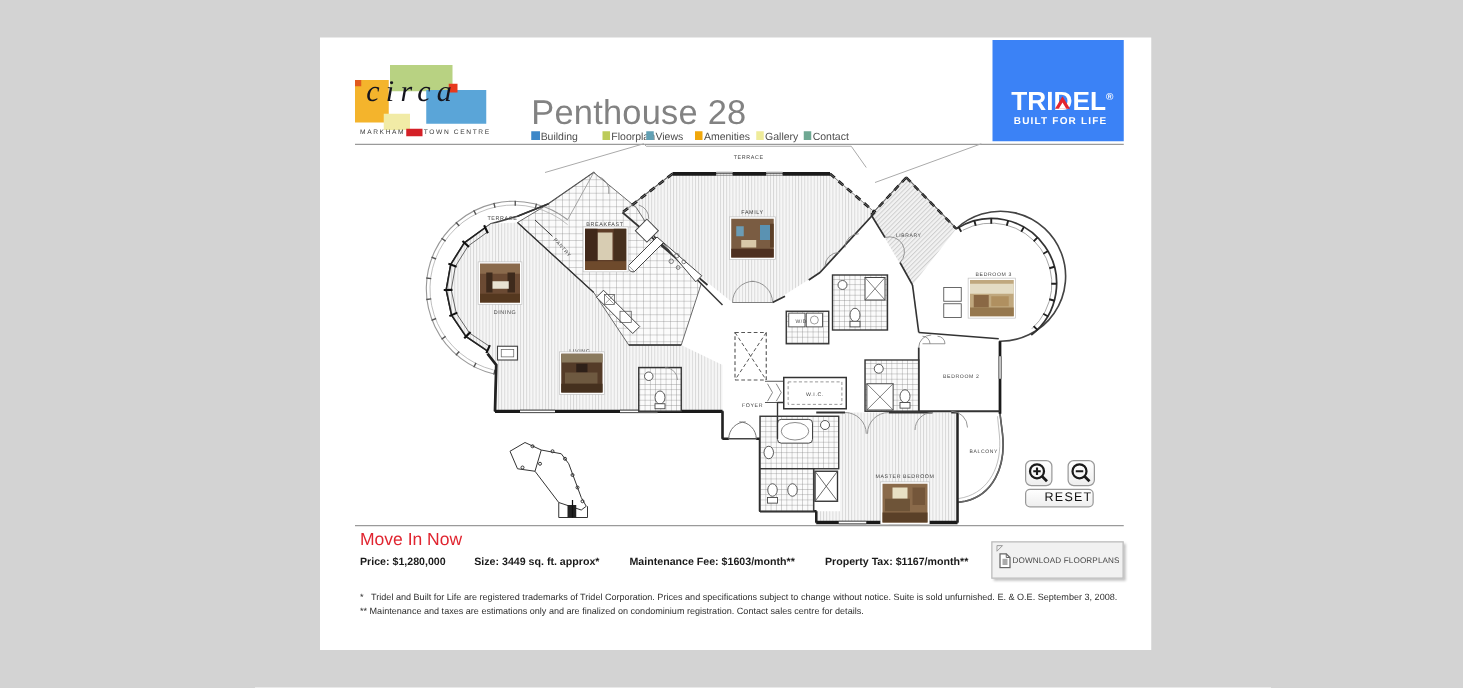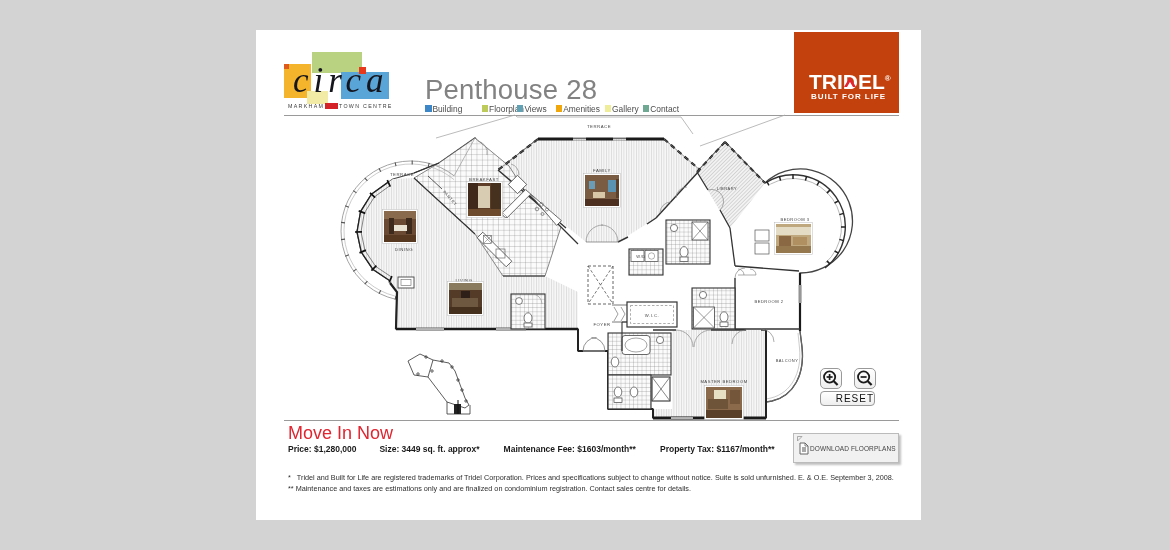--- a/index.html
+++ b/index.html
@@ -20,21 +20,21 @@
     <div class="abs" style="left:28px;top:34px;width:27px;height:34px;background:#f4b42c;"></div>
 
     <div class="abs" style="left:28px;top:34px;width:5px;height:5px;background:#e05a1d;"></div>
 
     <div class="abs" style="left:51px;top:61px;width:21px;height:13px;background:#f1eba6;"></div>
 
     <div class="abs" style="left:85px;top:42px;width:48px;height:27px;background:#5aa5d8;"></div>
 
     <div class="abs" style="left:103px;top:37px;width:7px;height:7px;background:#e8391d;"></div>
 
-    <div class="abs" style="left:37px;top:31px;width:120px;font-family:'Liberation Serif',serif;font-style:italic;font-size:35px;letter-spacing:5px;color:#15151e;">circa</div>
+    <div class="abs" style="left:37px;top:31px;width:120px;font-family:'Liberation Serif',serif;font-style:italic;font-size:24px;letter-spacing:5px;color:#15151e;">circa</div>
 
     <div class="abs" style="left:32px;top:72.5px;font-size:5.3px;letter-spacing:1.3px;color:#3a3a3a;white-space:nowrap;">MARKHAM</div>
 
     <div class="abs" style="left:69px;top:73px;width:13px;height:6px;background:#d42027;"></div>
 
     <div class="abs" style="left:83px;top:72.5px;font-size:5.3px;letter-spacing:1.3px;color:#3a3a3a;white-space:nowrap;">TOWN CENTRE</div>
   </div>
 
   <div class="abs" style="left:169px;top:44px;font-size:27.5px;color:#828282;letter-spacing:0.2px;">Penthouse 28</div>
 
@@ -46,21 +46,21 @@
 
     <span class="abs" style="left:91.9px;top:0;text-align:center;"><span style="display:inline-block;width:6.5px;height:6.5px;background:#62a0b4;margin-right:1px;"></span>Views</span>
 
     <span class="abs" style="left:130.7px;top:0;"><span style="display:inline-block;width:6.5px;height:6.5px;background:#f0a70c;margin-right:1px;"></span>Amenities</span>
 
     <span class="abs" style="left:179.6px;top:0;"><span style="display:inline-block;width:6.5px;height:6.5px;background:#efec9a;margin-right:1px;"></span>Gallery</span>
 
     <span class="abs" style="left:217.7px;top:0;"><span style="display:inline-block;width:6.5px;height:6.5px;background:#6fa893;margin-right:1px;"></span>Contact</span>
   </div>
 
-  <div class="abs" style="left:538px;top:2px;width:105px;height:81px;background:#c2410c;">
+  <div class="abs" style="left:538px;top:2px;width:105px;height:81px;background:#3b82f6;">
 
     <div class="abs" style="left:15px;top:38px;font-size:21px;font-weight:bold;color:#ffffff;letter-spacing:0px;">TRIDEL<span style="font-size:8px;vertical-align:8px;">®</span></div>
 
     <div class="abs" style="left:50px;top:44.5px;width:0;height:0;border-left:6px solid transparent;border-right:6px solid transparent;border-bottom:10.5px solid #e4242e;"></div>
     <div class="abs" style="left:53px;top:49.5px;width:0;height:0;border-left:3px solid transparent;border-right:3px solid transparent;border-bottom:5.5px solid #ffffff;"></div>
 
     <div class="abs" style="left:17px;top:59.5px;font-size:8px;font-weight:bold;color:#ffffff;letter-spacing:0.95px;">BUILT FOR LIFE</div>
   </div>
 
   <div class="abs" style="left:28px;top:85px;width:615px;height:1px;background:#9a9a9a;"></div>
@@ -367,21 +367,21 @@
         <circle cx="8.6" cy="8" r="5.6" fill="none" stroke="#1a1a1a" stroke-width="1.8"></circle>
         <line x1="12.6" y1="12" x2="16.6" y2="16" stroke="#1a1a1a" stroke-width="2.2"></line>
         <line x1="5.6" y1="8" x2="11.6" y2="8" stroke="#1a1a1a" stroke-width="1.7"></line>
       </svg>
   </div>
 
   <div class="abs" style="left:564px;top:361px;width:53px;height:13px;border:1px solid #999;border-radius:4px;background:linear-gradient(#fff,#eee);text-align:right;font-size:10px;letter-spacing:1px;color:#111;line-height:13px;">RESET</div>
 
   <div class="abs" style="left:28px;top:390px;width:615px;height:1px;background:#9a9a9a;"></div>
 
-  <div class="abs" style="left:32px;top:393px;font-size:18px;color:#e02530;">Move In Now</div>
+  <div class="abs" style="left:32px;top:393px;font-size:14px;color:#e02530;">Move In Now</div>
 
   <div class="abs" style="left:32px;top:413.5px;font-size:8.5px;font-weight:bold;color:#1a1a1a;white-space:nowrap;">
     <span>Price: $1,280,000</span>
     <span style="position:absolute;left:91.4px;">Size: 3449 sq. ft. approx*</span>
     <span style="position:absolute;left:215.6px;">Maintenance Fee: $1603/month**</span>
     <span style="position:absolute;left:372px;">Property Tax: $1167/month**</span>
   </div>
 
   <div class="abs" style="left:537px;top:403px;width:104px;height:28px;background:#f1f1f1;border:1px solid #bbb;box-shadow:2px 2px 2px rgba(0,0,0,0.25);">
     <svg class="abs" style="left:3px;top:2px;" width="6" height="6" viewBox="0 0 6 6">

